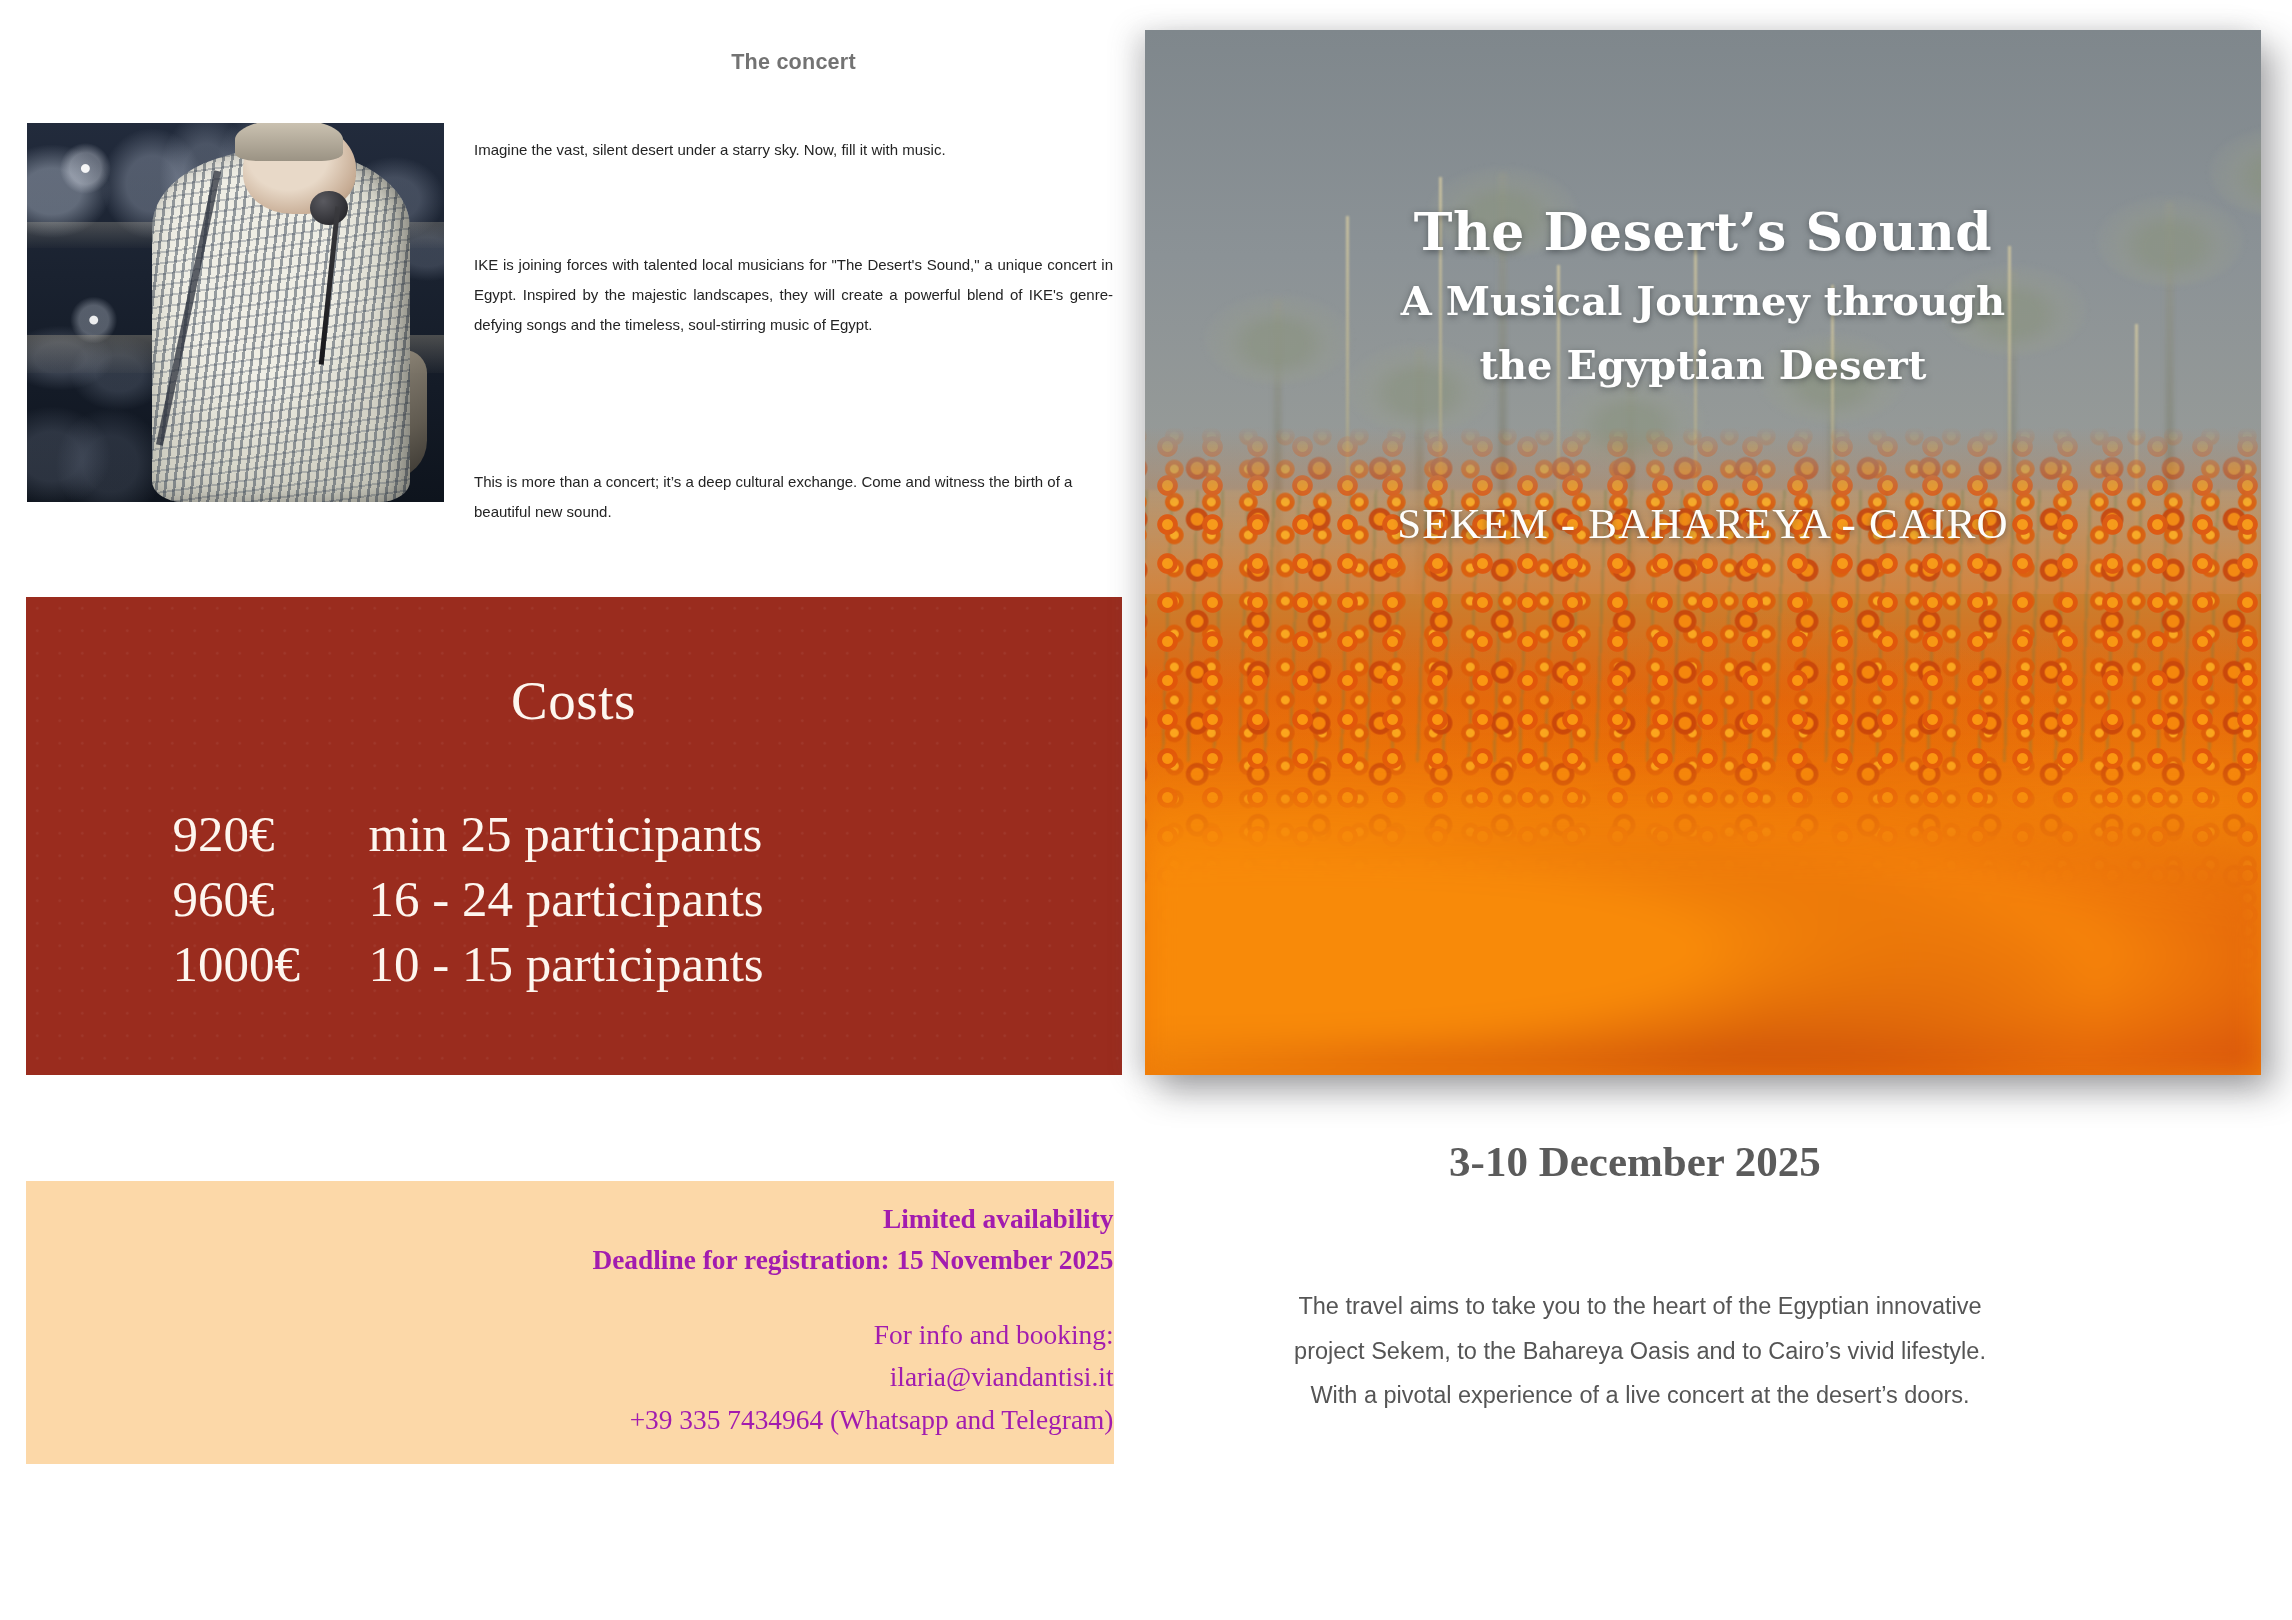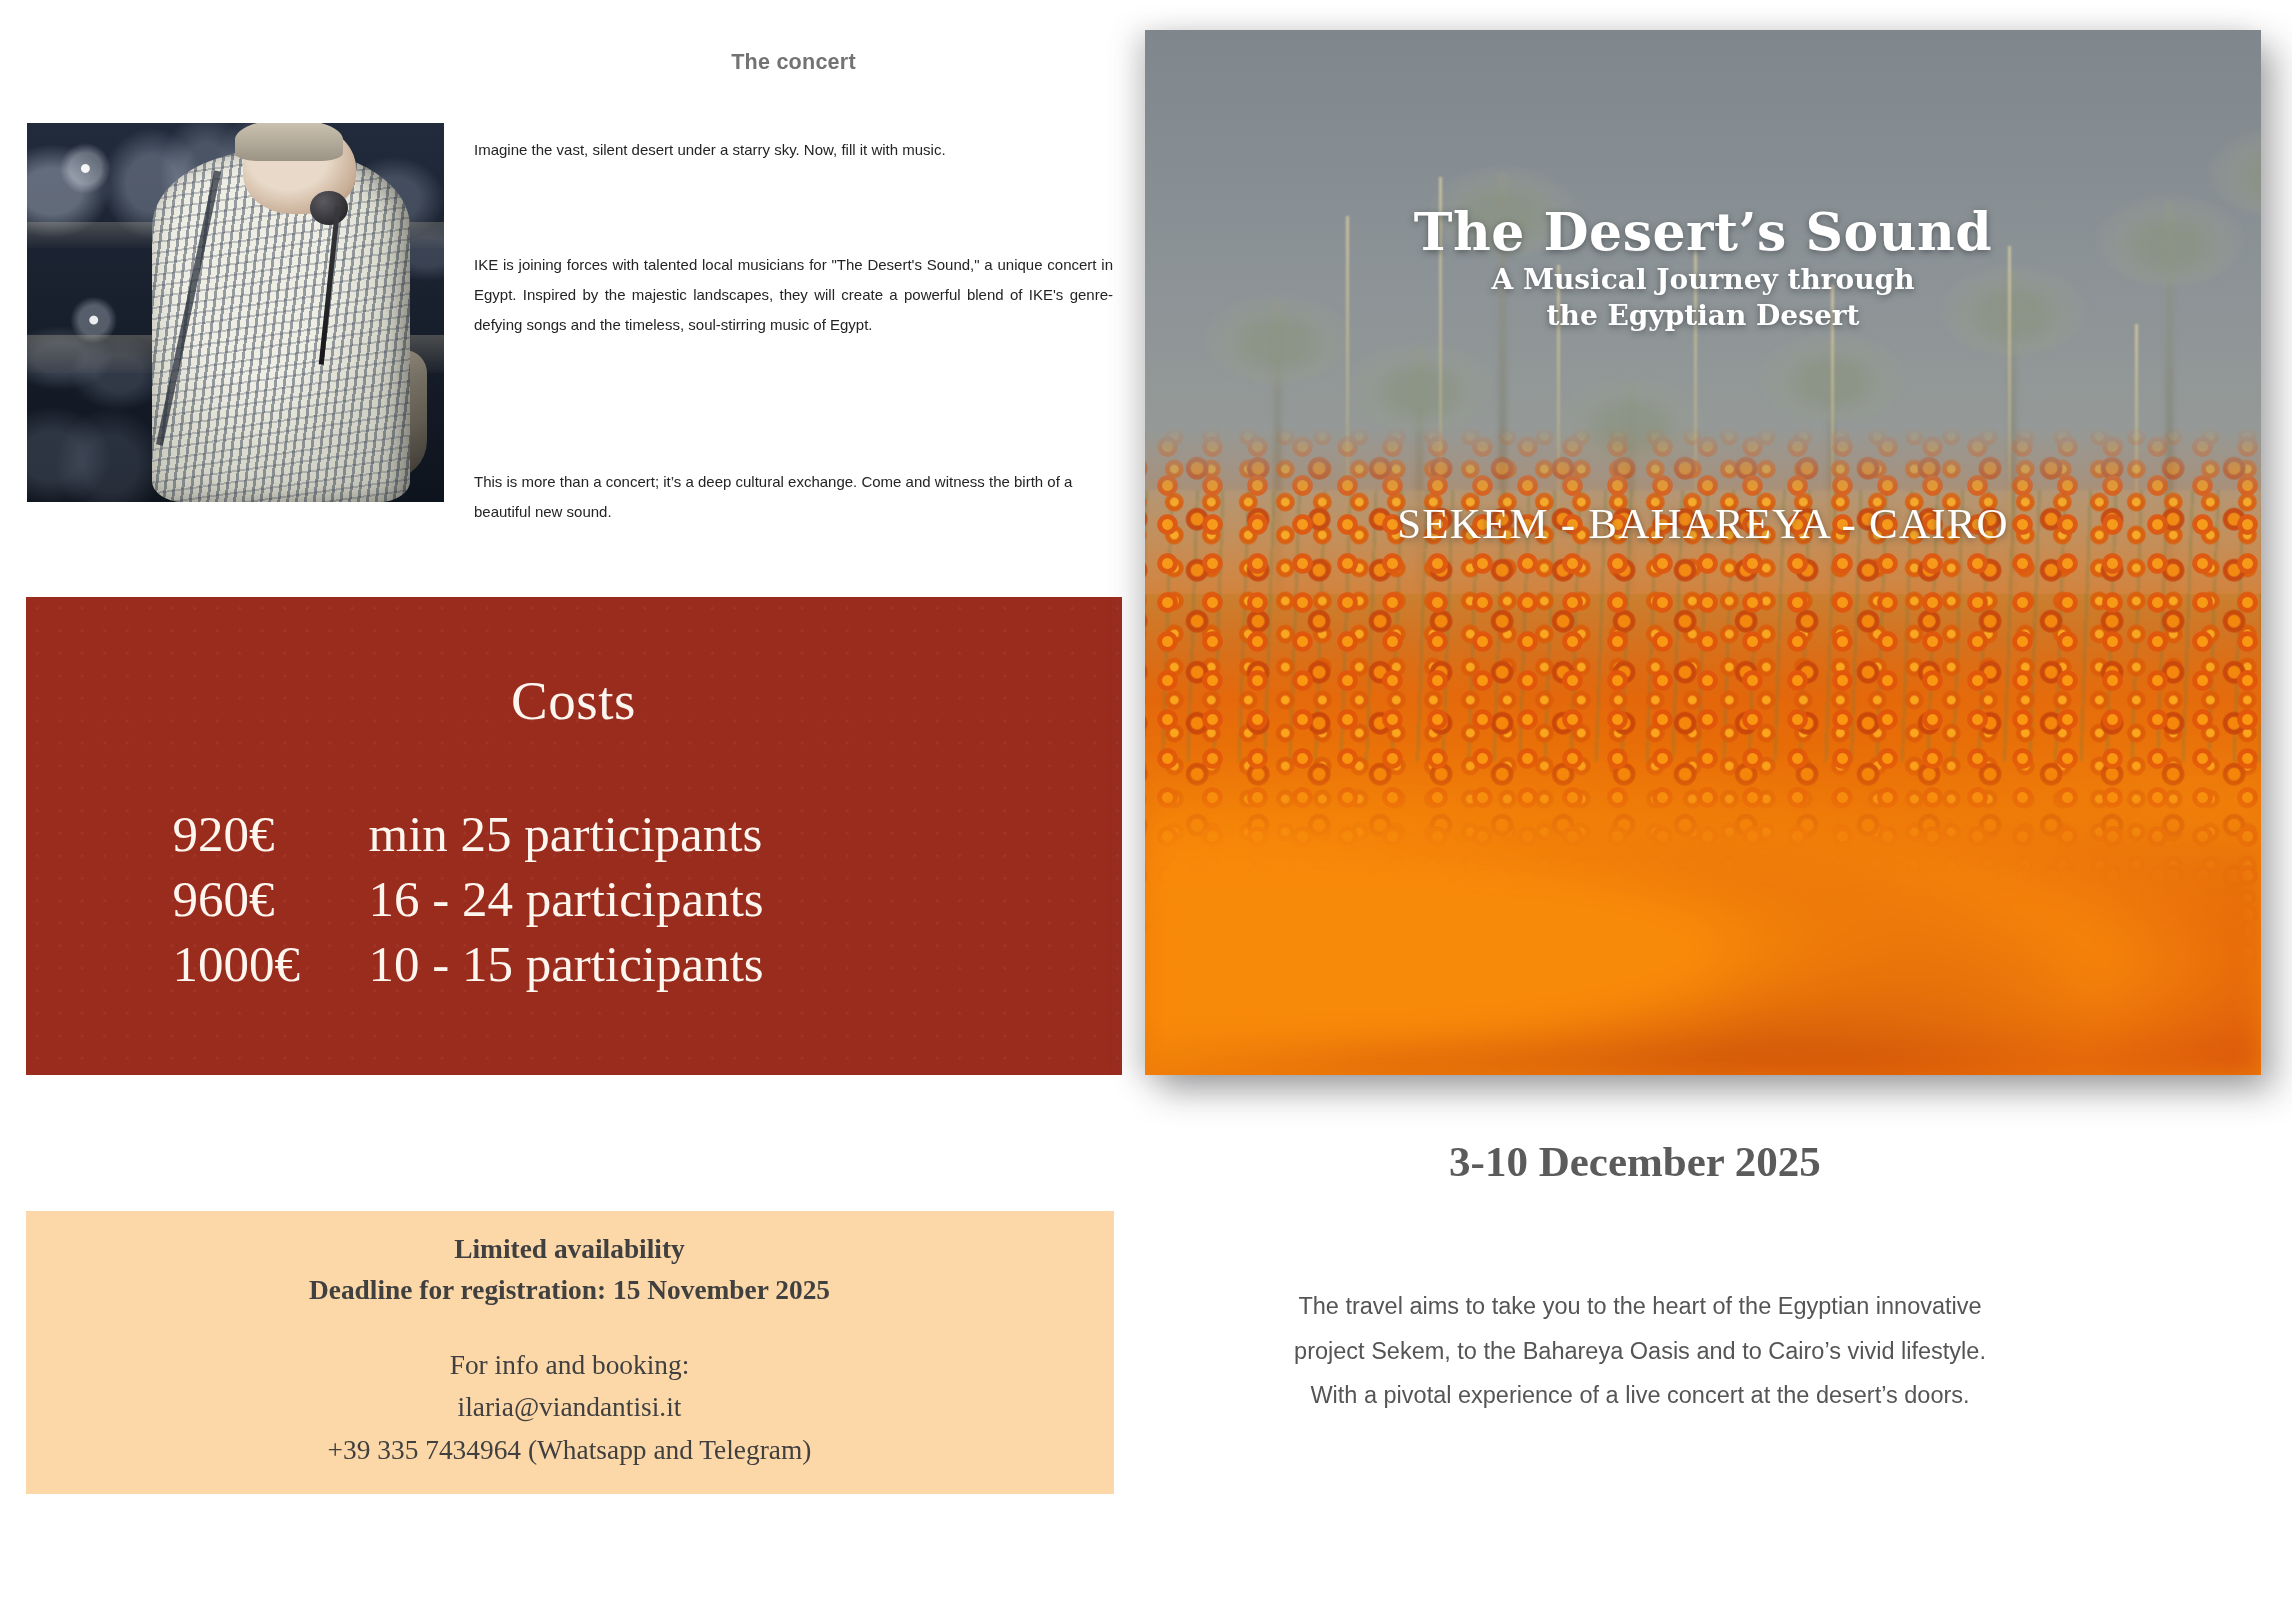--- a/index.html
+++ b/index.html
@@ -122,24 +122,23 @@
     position:absolute;left:147px;top:212px;width:843px;
   }
   .cost-row{display:flex;align-items:flex-start;height:65px;}
   .cost-price{width:196px;font-size:51px;line-height:1;}
   .cost-desc{font-size:51px;line-height:1;}
 
   
   .contact-box{
     position:absolute;left:25.5px;top:1181px;width:1088px;height:283px;
     background:#fcd8a8;
-    color:#404040;
+    color:#a21caf;
     font-family:"Liberation Serif", serif;
-    text-align:center;
-    margin-top:30px;
+    text-align:right;
   }
   .contact-strong{
     position:absolute;left:0;right:0;top:17.6px;
     font-size:27.4px;font-weight:bold;line-height:1.5;
   }
   .contact-info{
     position:absolute;left:0;right:0;top:133px;
     font-size:27.4px;line-height:1.55;
   }
 
@@ -220,21 +219,21 @@
   }
   .poster-title{
     position:absolute;left:0;right:0;top:174px;text-align:center;
     color:#ffffff;
     font-family:"DejaVu Serif", serif;
     font-weight:bold;
     text-shadow:0 2px 6.9px rgba(40,45,50,.55);
     z-index:4;
   }
   .pt-main{font-size:52px;line-height:1.08;letter-spacing:0.5px;}
-  .pt-sub{font-size:28px;line-height:1.18;margin-top:3px;}
+  .pt-sub{font-size:40px;line-height:1.18;margin-top:17px;}
   .poster-cities{
     position:absolute;left:0;right:0;top:469px;text-align:center;
     color:#fdfdfb;
     font-family:"Liberation Serif", serif;
     font-size:43px;letter-spacing:1.2px;
     text-shadow:0 2px 6.9px rgba(40,45,50,.5);
     z-index:4;
   }
 
   .poster-date{

